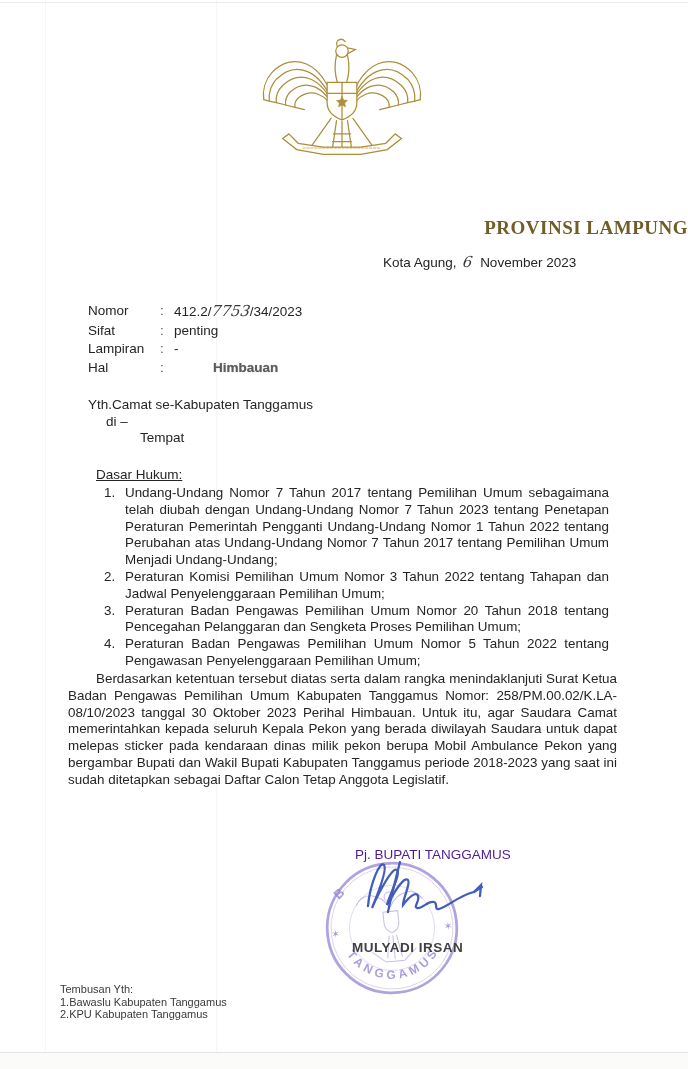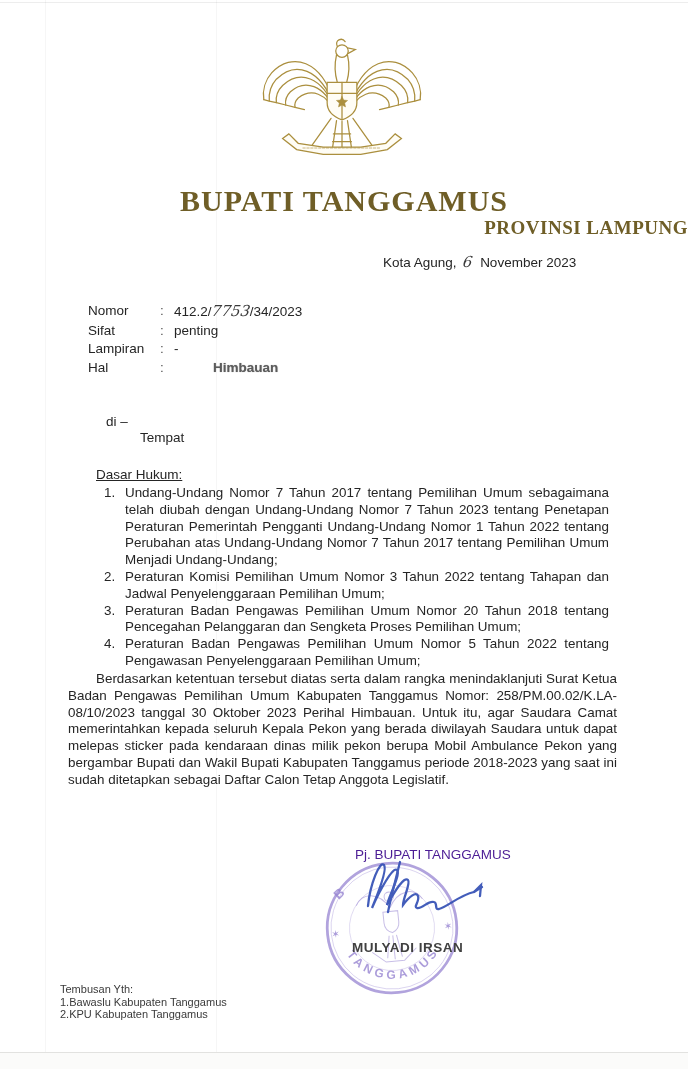--- a/index.html
+++ b/index.html
@@ -102,21 +102,20 @@
       <path d="M103,115 L97,156 M110,116 L110,158 M117,115 L123,156"></path>
       <path d="M99,132 H121 M98,142 H122"></path>
 
       <path d="M96,112 L72,146 M124,112 L148,146"></path>
 
       <path d="M34,138 L52,152 L86,158 L134,158 L168,152 L186,138 L178,132 L166,144 L134,149 L86,149 L54,144 L42,132 Z" fill="#fffdf5"></path>
       <path d="M60,150 H160" stroke-width="0.8" stroke-dasharray="3 2"></path>
     </g>
   </svg>
 
-  <div class="lh-title">BUPATI TANGGAMUS</div>
   <div class="lh-subtitle">PROVINSI LAMPUNG</div>
 
   <div class="dateline">
     <span>Kota Agung,</span><span class="hand">6</span><span>November  2023</span>
   </div>
 
   <div class="meta">
     <div class="meta-row">
       <span class="meta-label">Nomor</span>
       <span class="meta-colon">:</span>
@@ -132,20 +131,21 @@
       <span class="meta-colon">:</span>
       <span>-</span>
     </div>
     <div class="meta-row">
       <span class="meta-label">Hal</span>
       <span class="meta-colon">:</span>
       <span class="hal-value">Himbauan</span>
     </div>
   </div>
 
+  <div class="addr1">Yth.Camat se-Kabupaten  Tanggamus</div>
   <div class="addr2">di –</div>
   <div class="addr3">Tempat</div>
 
   <div class="dh-heading">Dasar Hukum:</div>
 
   <div class="dh-list">
     <div class="dh-item">
       <span class="dh-num">1.</span>
       <span class="dh-text">Undang-Undang Nomor 7 Tahun 2017 tentang Pemilihan Umum sebagaimana telah diubah dengan Undang-Undang Nomor 7 Tahun 2023 tentang Penetapan Peraturan Pemerintah Pengganti Undang-Undang Nomor 1 Tahun 2022 tentang Perubahan atas Undang-Undang Nomor 7 Tahun 2017 tentang Pemilihan Umum Menjadi Undang-Undang;</span>
     </div>

